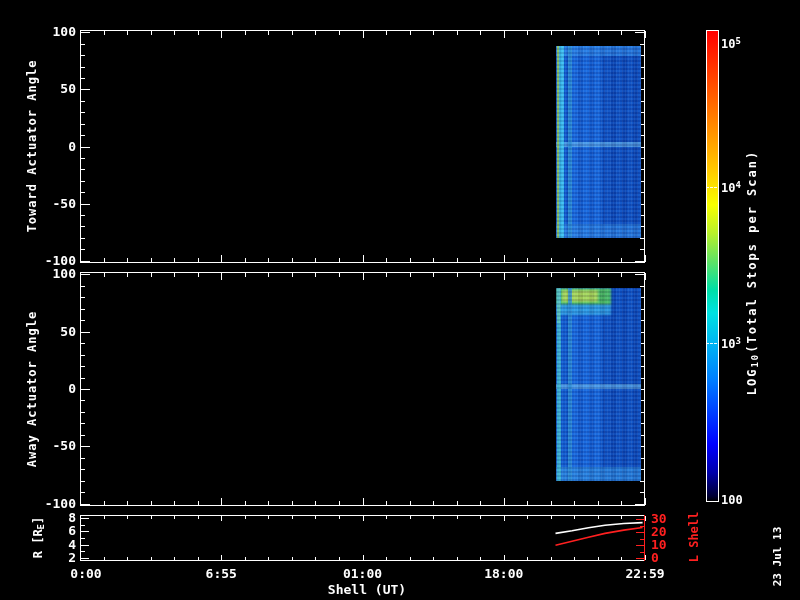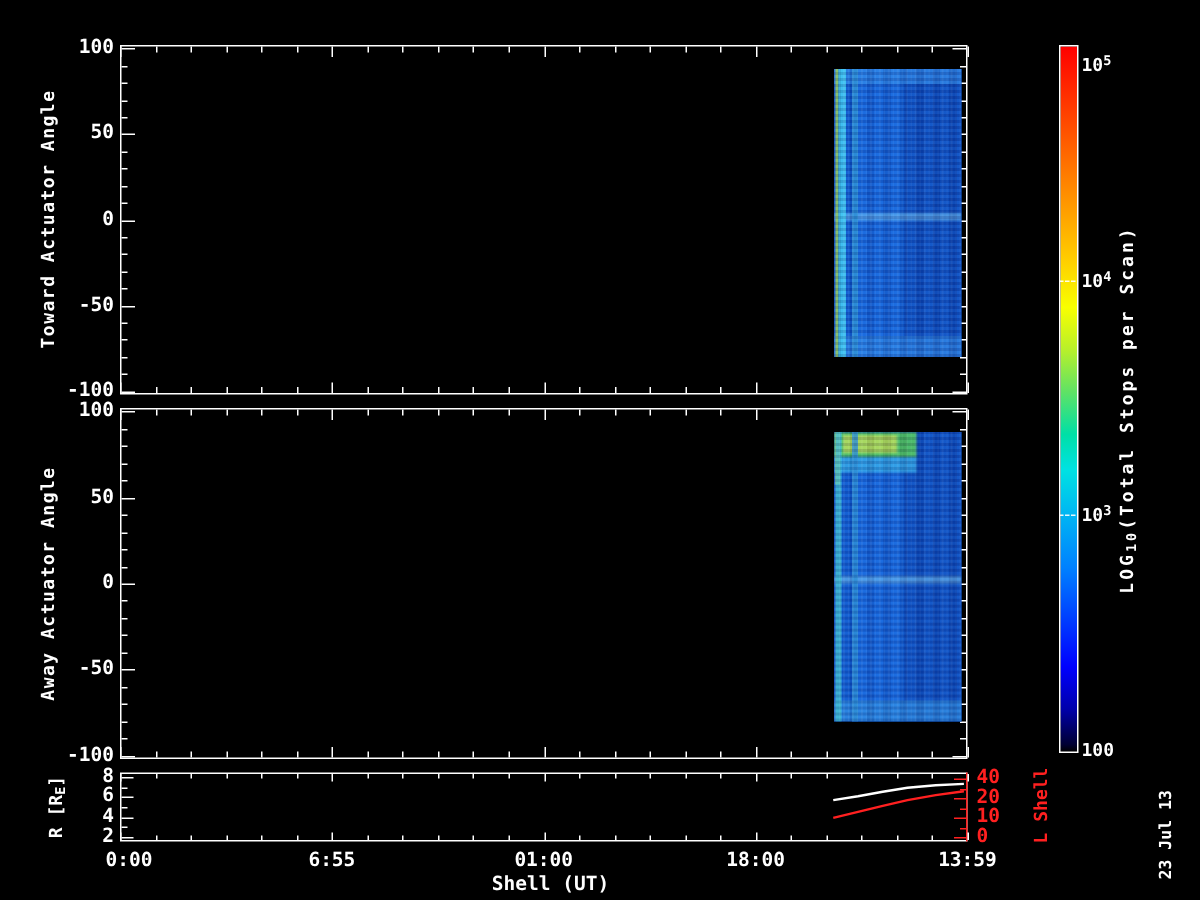--- a/index.html
+++ b/index.html
@@ -294,21 +294,21 @@
     <div class="tick" style="left: 81px; top: 538px; width: 4px; height: 1px; background: rgb(255, 255, 255);"></div>
     <div class="tick" style="left: 81px; top: 525px; width: 4px; height: 1px; background: rgb(255, 255, 255);"></div>
     <div class="tick" style="left: 644px; top: 515px; width: 1px; height: 46px; background: rgb(255, 32, 32);"></div>
     <div class="tick" style="left: 636px; top: 558px; width: 8px; height: 1px; background: rgb(255, 32, 32);"></div>
     <div class="lbl" style="left: 651px; top: 550px; color: rgb(255, 32, 32);">0</div>
     <div class="tick" style="left: 636px; top: 545px; width: 8px; height: 1px; background: rgb(255, 32, 32);"></div>
     <div class="lbl" style="left: 651px; top: 537px; color: rgb(255, 32, 32);">10</div>
     <div class="tick" style="left: 636px; top: 532px; width: 8px; height: 1px; background: rgb(255, 32, 32);"></div>
     <div class="lbl" style="left: 651px; top: 524px; color: rgb(255, 32, 32);">20</div>
     <div class="tick" style="left: 636px; top: 519px; width: 8px; height: 1px; background: rgb(255, 32, 32);"></div>
-    <div class="lbl" style="left: 651px; top: 511px; color: rgb(255, 32, 32);">40</div>
+    <div class="lbl" style="left: 651px; top: 511px; color: rgb(255, 32, 32);">30</div>
     <div class="tick" style="left: 640px; top: 552px; width: 4px; height: 1px; background: rgb(255, 32, 32);"></div>
     <div class="tick" style="left: 640px; top: 539px; width: 4px; height: 1px; background: rgb(255, 32, 32);"></div>
     <div class="tick" style="left: 640px; top: 526px; width: 4px; height: 1px; background: rgb(255, 32, 32);"></div>
     <div class="tick" style="left: 80px; top: 516px; width: 1px; height: 5px; background: rgb(255, 255, 255);"></div>
     <div class="tick" style="left: 80px; top: 555px; width: 1px; height: 5px; background: rgb(255, 255, 255);"></div>
     <div class="tick" style="left: 104px; top: 516px; width: 1px; height: 3px; background: rgb(255, 255, 255);"></div>
     <div class="tick" style="left: 104px; top: 557px; width: 1px; height: 3px; background: rgb(255, 255, 255);"></div>
     <div class="tick" style="left: 127px; top: 516px; width: 1px; height: 3px; background: rgb(255, 255, 255);"></div>
     <div class="tick" style="left: 127px; top: 557px; width: 1px; height: 3px; background: rgb(255, 255, 255);"></div>
     <div class="tick" style="left: 151px; top: 516px; width: 1px; height: 3px; background: rgb(255, 255, 255);"></div>
@@ -352,20 +352,20 @@
     <div class="tick" style="left: 598px; top: 516px; width: 1px; height: 3px; background: rgb(255, 255, 255);"></div>
     <div class="tick" style="left: 598px; top: 557px; width: 1px; height: 3px; background: rgb(255, 255, 255);"></div>
     <div class="tick" style="left: 621px; top: 516px; width: 1px; height: 3px; background: rgb(255, 255, 255);"></div>
     <div class="tick" style="left: 621px; top: 557px; width: 1px; height: 3px; background: rgb(255, 255, 255);"></div>
     <div class="tick" style="left: 645px; top: 516px; width: 1px; height: 5px; background: rgb(255, 255, 255);"></div>
     <div class="tick" style="left: 645px; top: 555px; width: 1px; height: 5px; background: rgb(255, 255, 255);"></div>
     <div class="xlab" style="left: 51px;">0:00</div>
     <div class="xlab" style="left: 186.25px;">6:55</div>
     <div class="xlab" style="left: 327.5px;">01:00</div>
     <div class="xlab" style="left: 468.75px;">18:00</div>
-    <div class="xlab" style="left: 610px;">13:59</div>
+    <div class="xlab" style="left: 610px;">22:59</div>
     <div class="cb-lbl" style="top: 23px; margin-top: 13px;">10<sup>5</sup></div>
     <div class="cb-dash" style="top: 187px;"></div>
     <div class="cb-lbl" style="top: 180px;">10<sup>4</sup></div>
     <div class="cb-dash" style="top: 343px;"></div>
     <div class="cb-lbl" style="top: 336px;">10<sup>3</sup></div>
     <div class="cb-lbl" style="top: 493px;">100</div>
   </div>
 
 </body></html>

